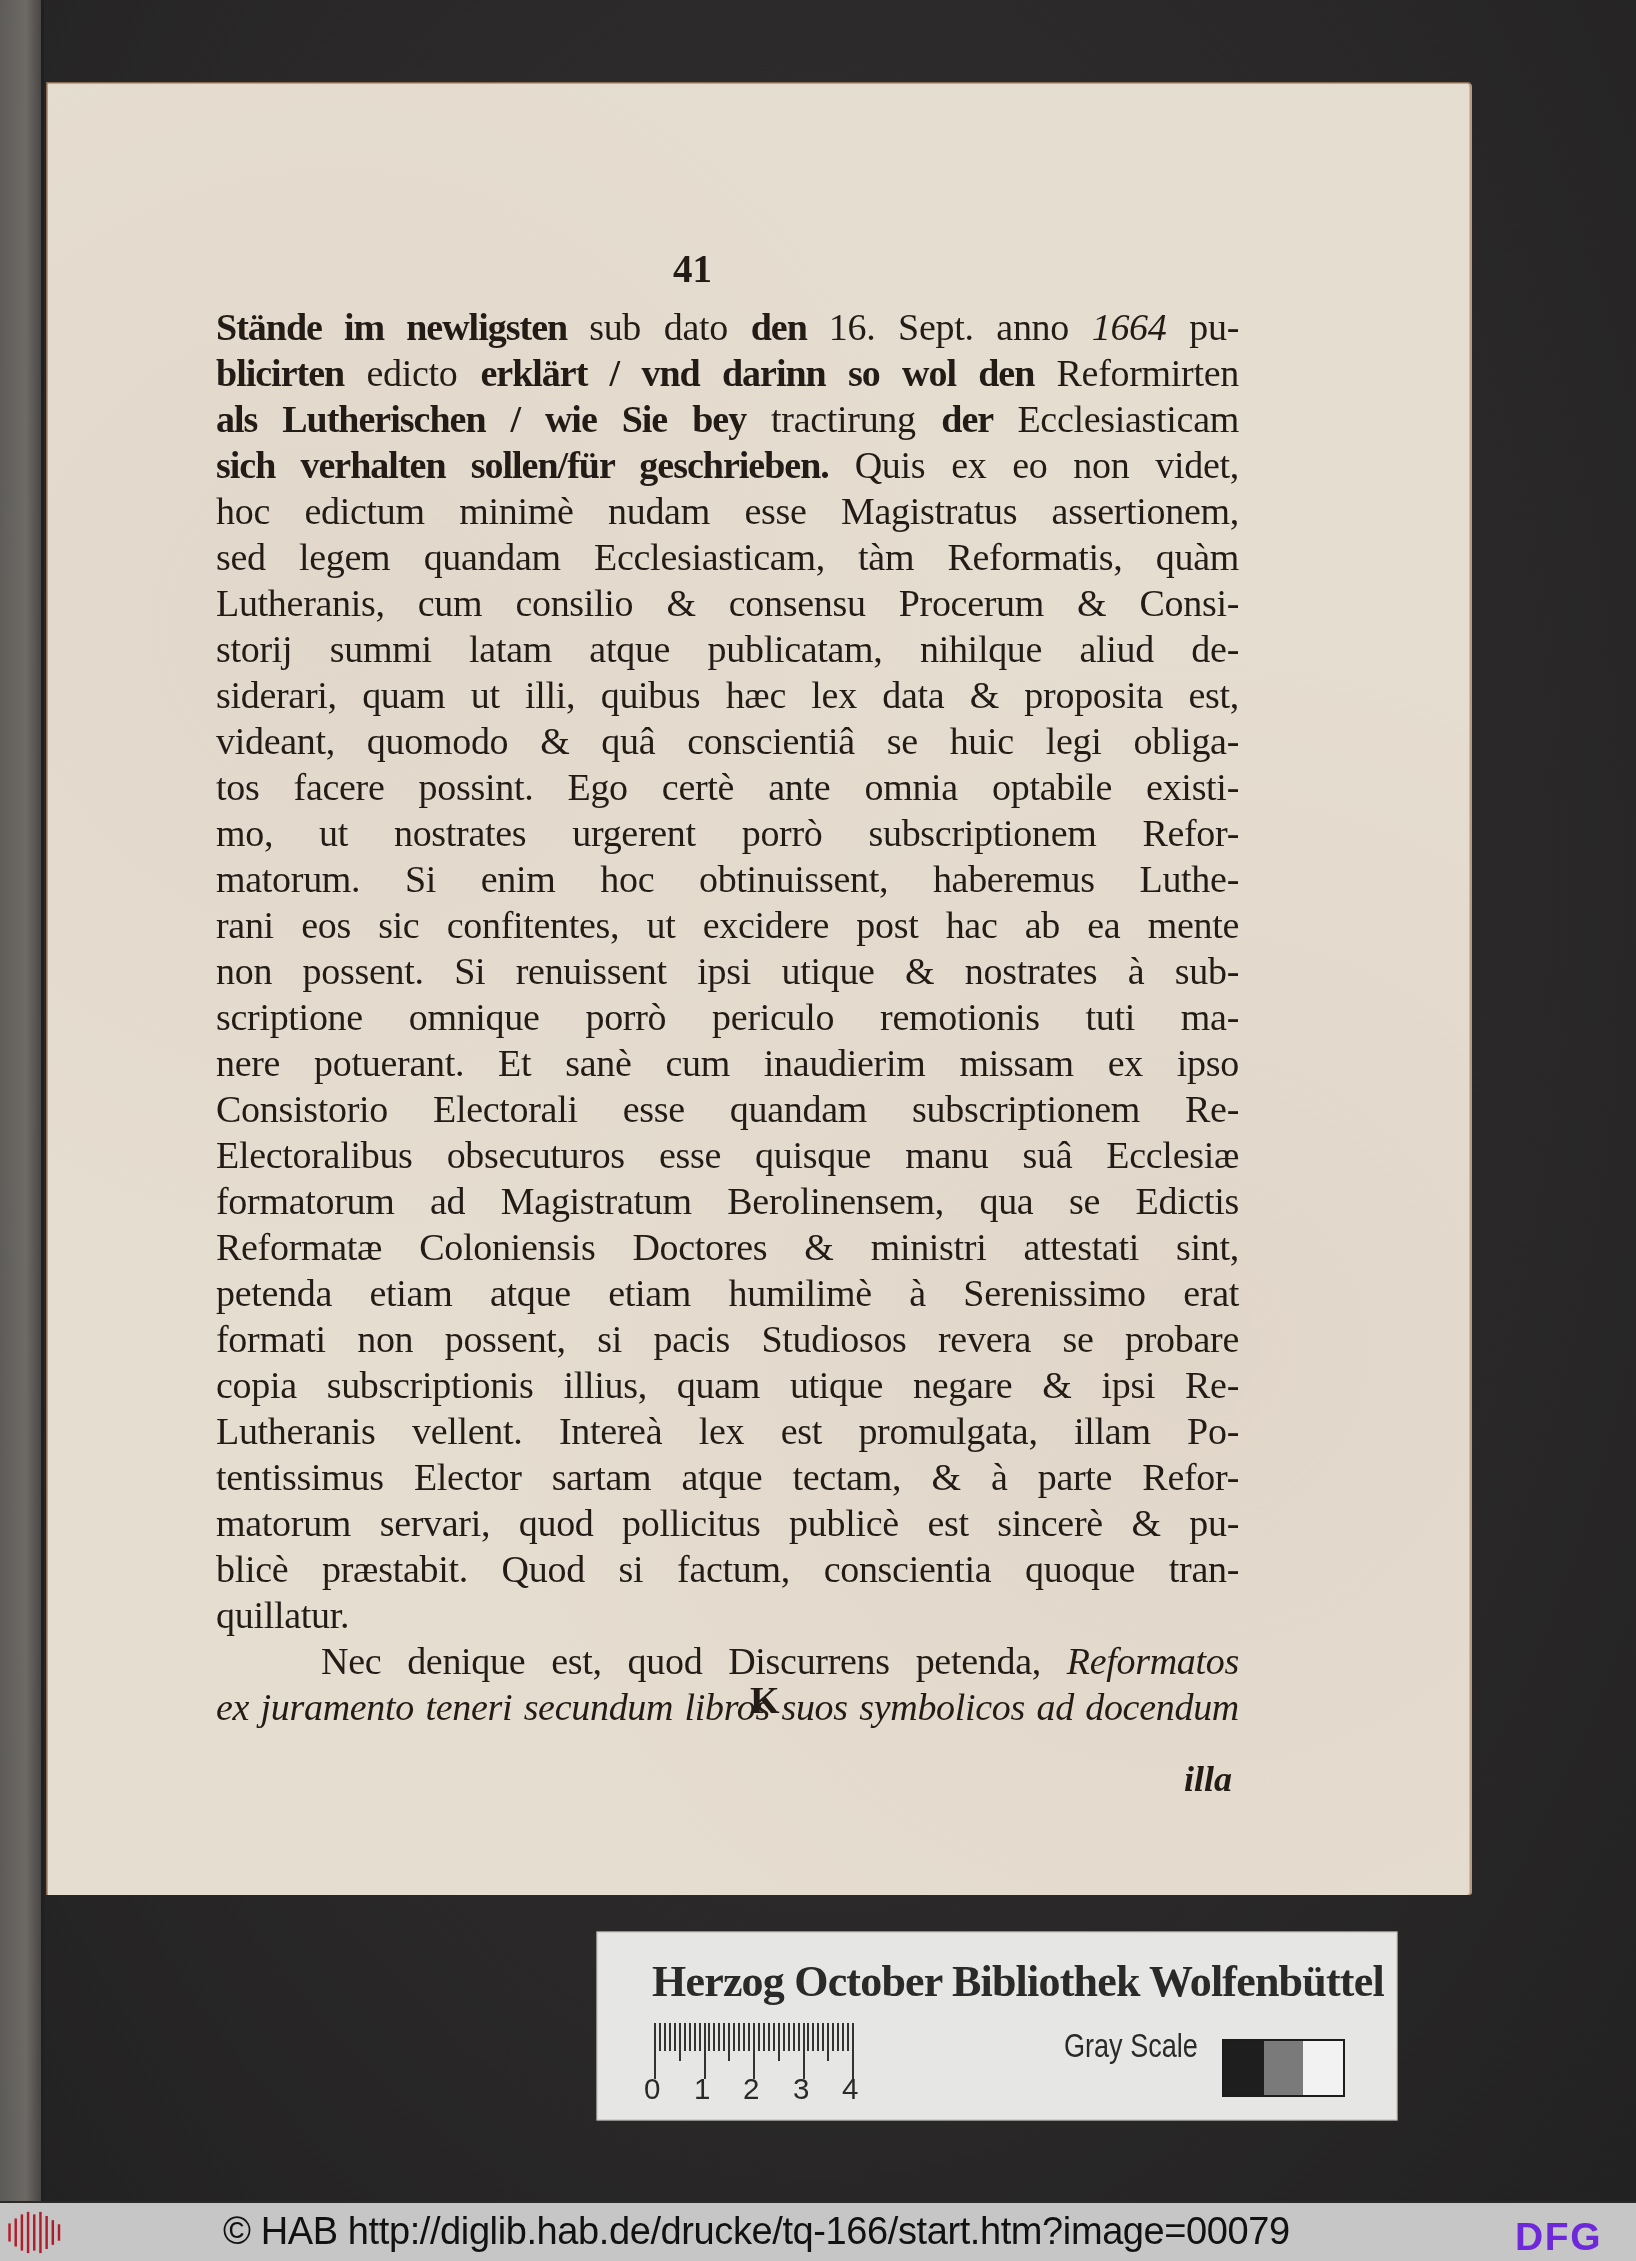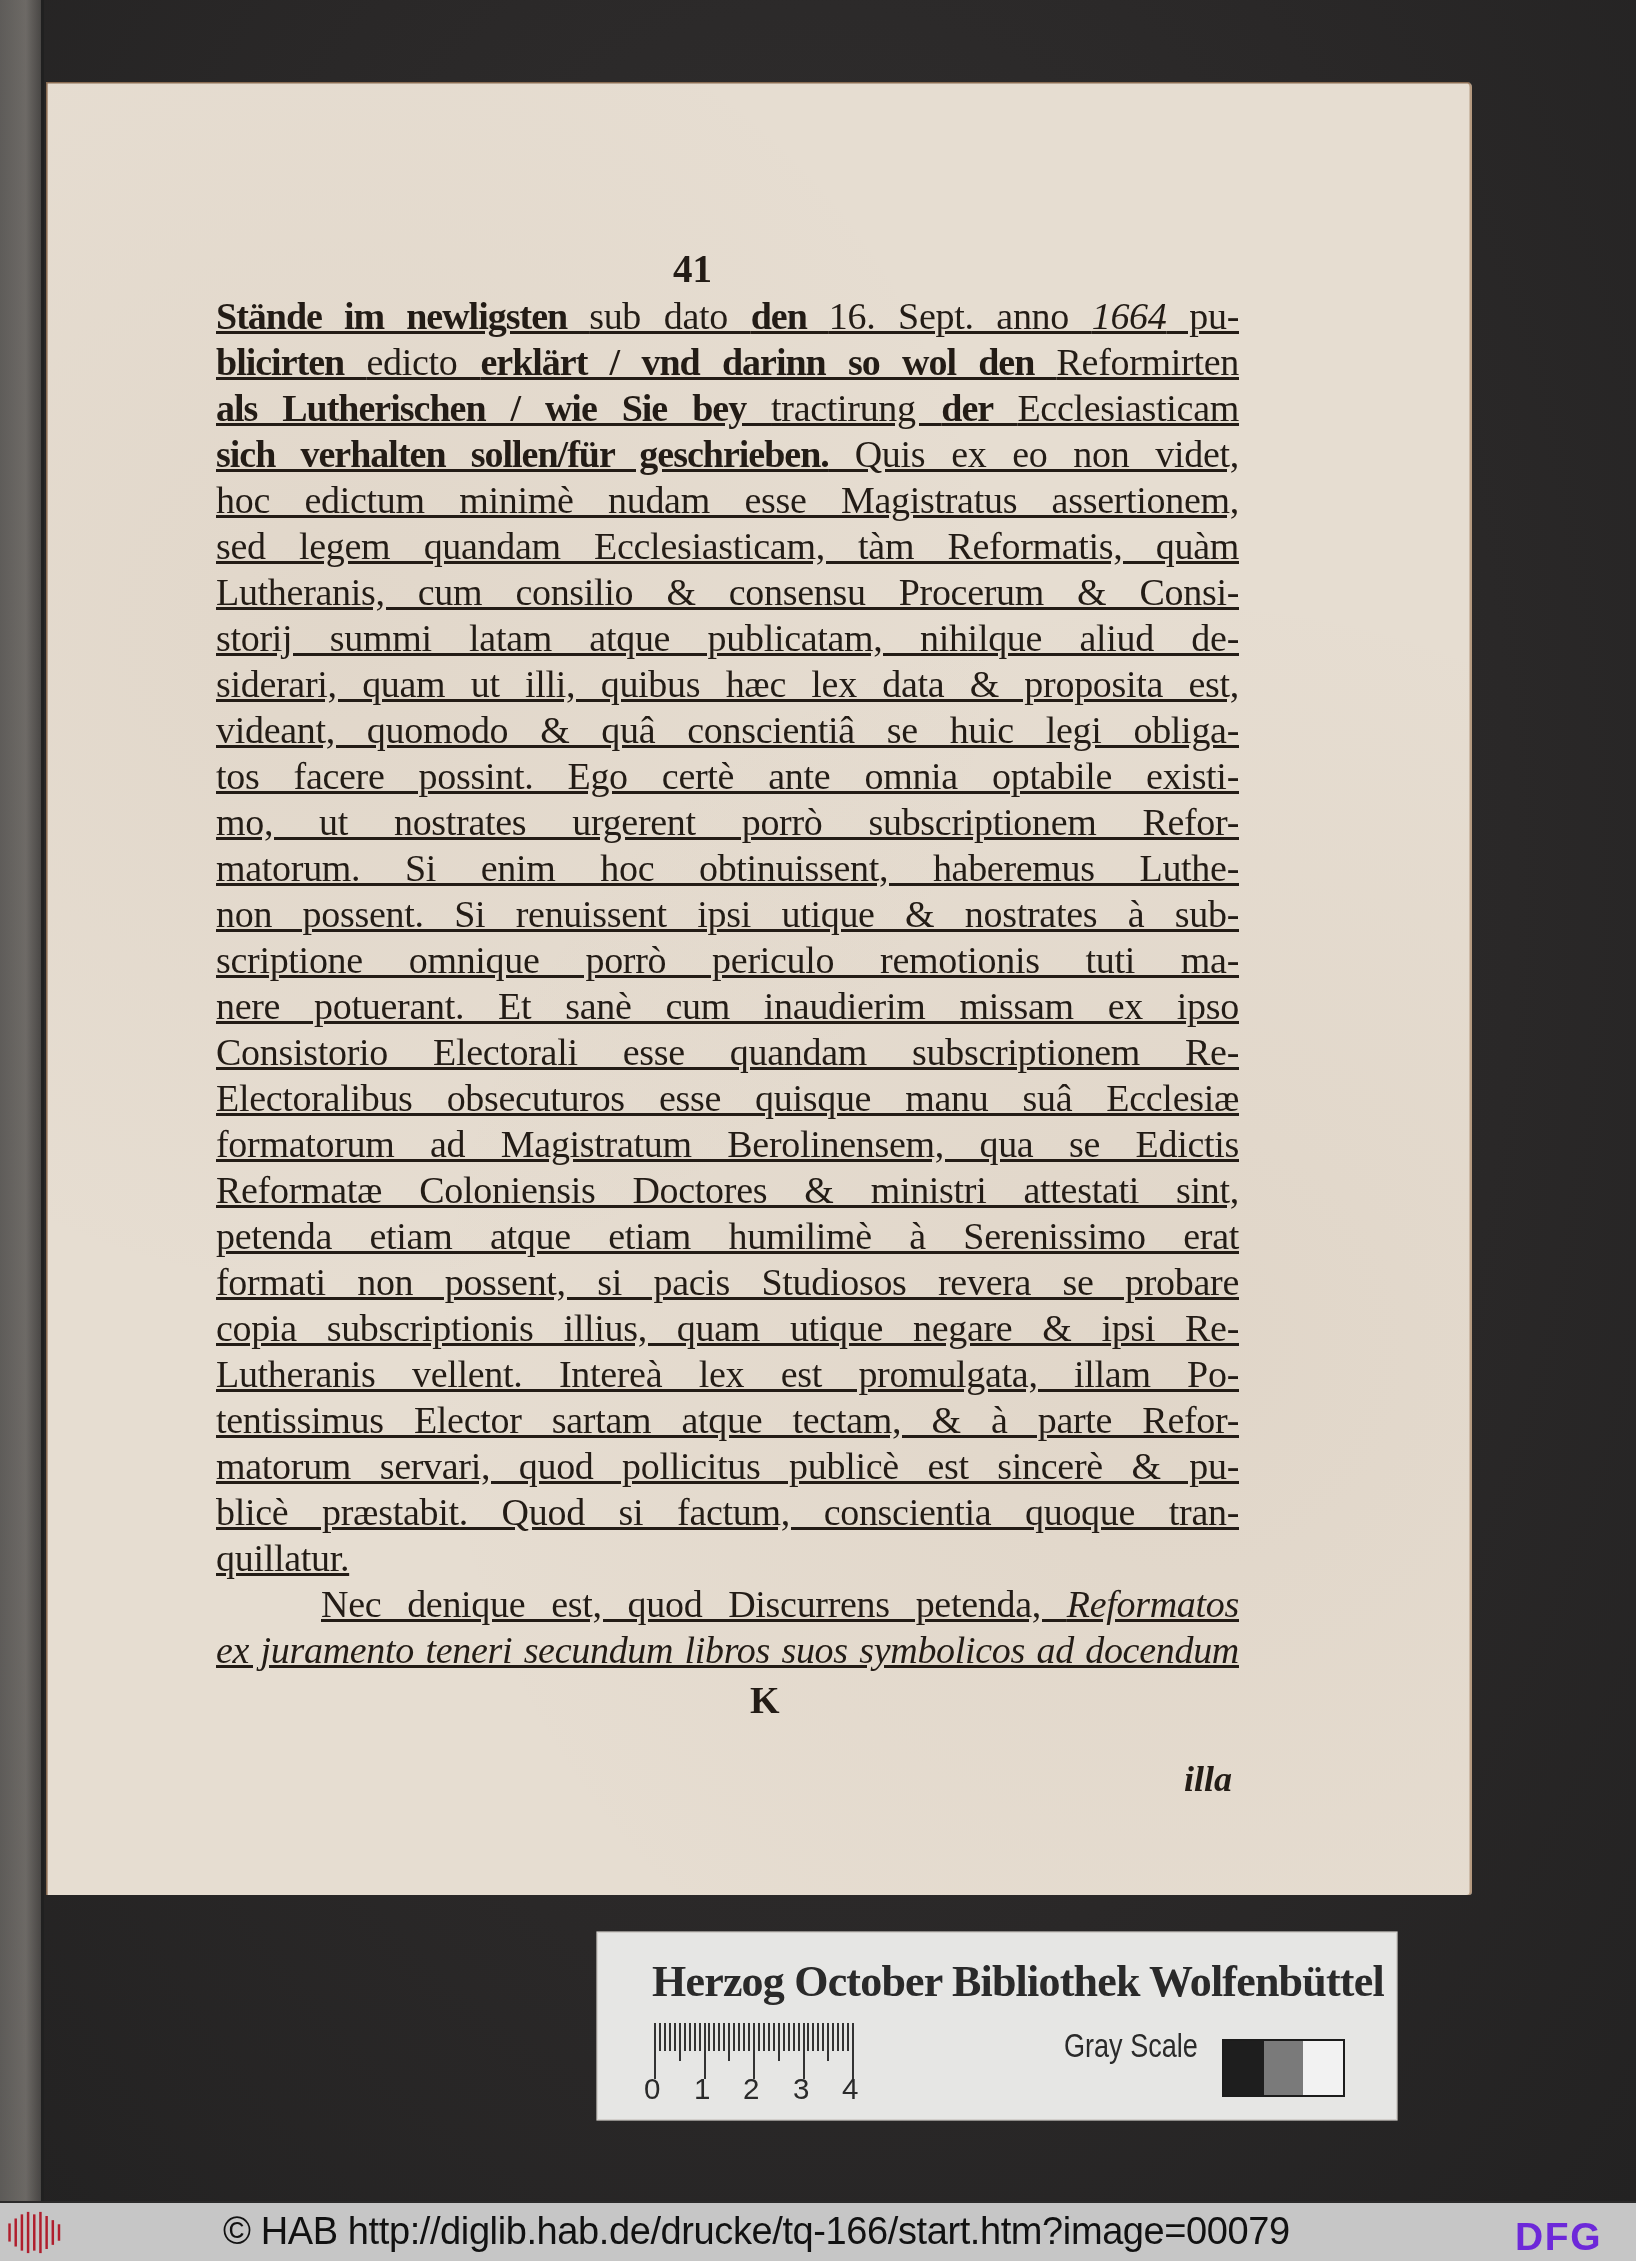--- a/index.html
+++ b/index.html
@@ -92,34 +92,35 @@
 </head>
 <body>
 
 <div class="backdrop"></div>
 <div class="left-strip"></div>
 <div class="left-rule"></div>
 
 <div class="page">
   <div class="page-number">41</div>
   <div class="text-block" style="top:0;">
-    <div class="lines" id="lines" style="top:211px;text-decoration:underline;">
+    <div class="lines" id="lines" style="top:222px;">
         <span class="line"><span class="fraktur">Stände im newligsten </span><span class="roman">sub dato </span><span class="fraktur">den </span><span class="roman">16. Sept. anno </span><span class="italic">1664</span><span class="roman"> pu-</span></span>
         <span class="line"><span class="fraktur">blicirten </span><span class="roman">edicto </span><span class="fraktur">erklärt / vnd darinn so wol den </span><span class="roman">Reformirten</span></span>
         <span class="line"><span class="fraktur">als Lutherischen / wie Sie bey </span><span class="roman">tractirung </span><span class="fraktur">der </span><span class="roman">Ecclesiasticam</span></span>
         <span class="line"><span class="fraktur">sich verhalten sollen/für geschrieben.</span><span class="roman">     Quis ex eo non videt,</span></span>
         <span class="line"><span class="roman">hoc edictum minimè nudam esse Magistratus assertionem,</span></span>
         <span class="line"><span class="roman">sed legem quandam Ecclesiasticam, tàm Reformatis, quàm</span></span>
         <span class="line"><span class="roman">Lutheranis, cum consilio &amp; consensu Procerum &amp; Consi-</span></span>
         <span class="line"><span class="roman">storij summi latam atque publicatam, nihilque aliud de-</span></span>
         <span class="line"><span class="roman">siderari, quam ut illi, quibus hæc lex data &amp; proposita est,</span></span>
         <span class="line"><span class="roman">videant, quomodo &amp; quâ conscientiâ se huic legi obliga-</span></span>
         <span class="line"><span class="roman">tos facere possint.     Ego certè ante omnia optabile existi-</span></span>
         <span class="line"><span class="roman">mo, ut nostrates urgerent porrò subscriptionem Refor-</span></span>
         <span class="line"><span class="roman">matorum.     Si enim hoc obtinuissent, haberemus Luthe-</span></span>
+        <span class="line"><span class="roman">rani eos sic confitentes, ut excidere post hac ab ea mente</span></span>
         <span class="line"><span class="roman">non possent.     Si renuissent ipsi utique &amp; nostrates à sub-</span></span>
         <span class="line"><span class="roman">scriptione omnique porrò periculo remotionis tuti ma-</span></span>
         <span class="line"><span class="roman">nere potuerant.     Et sanè cum inaudierim missam ex ipso</span></span>
         <span class="line"><span class="roman">Consistorio Electorali esse quandam subscriptionem Re-</span></span>
         <span class="line"><span class="roman">Electoralibus obsecuturos esse quisque manu suâ Ecclesiæ</span></span>
         <span class="line"><span class="roman">formatorum ad Magistratum Berolinensem, qua se Edictis</span></span>
         <span class="line"><span class="roman">Reformatæ Coloniensis Doctores &amp; ministri attestati sint,</span></span>
         <span class="line"><span class="roman">petenda etiam atque etiam humilimè à Serenissimo erat</span></span>
         <span class="line"><span class="roman">formati non possent, si pacis Studiosos revera se probare</span></span>
         <span class="line"><span class="roman">copia subscriptionis illius, quam utique negare &amp; ipsi Re-</span></span>

